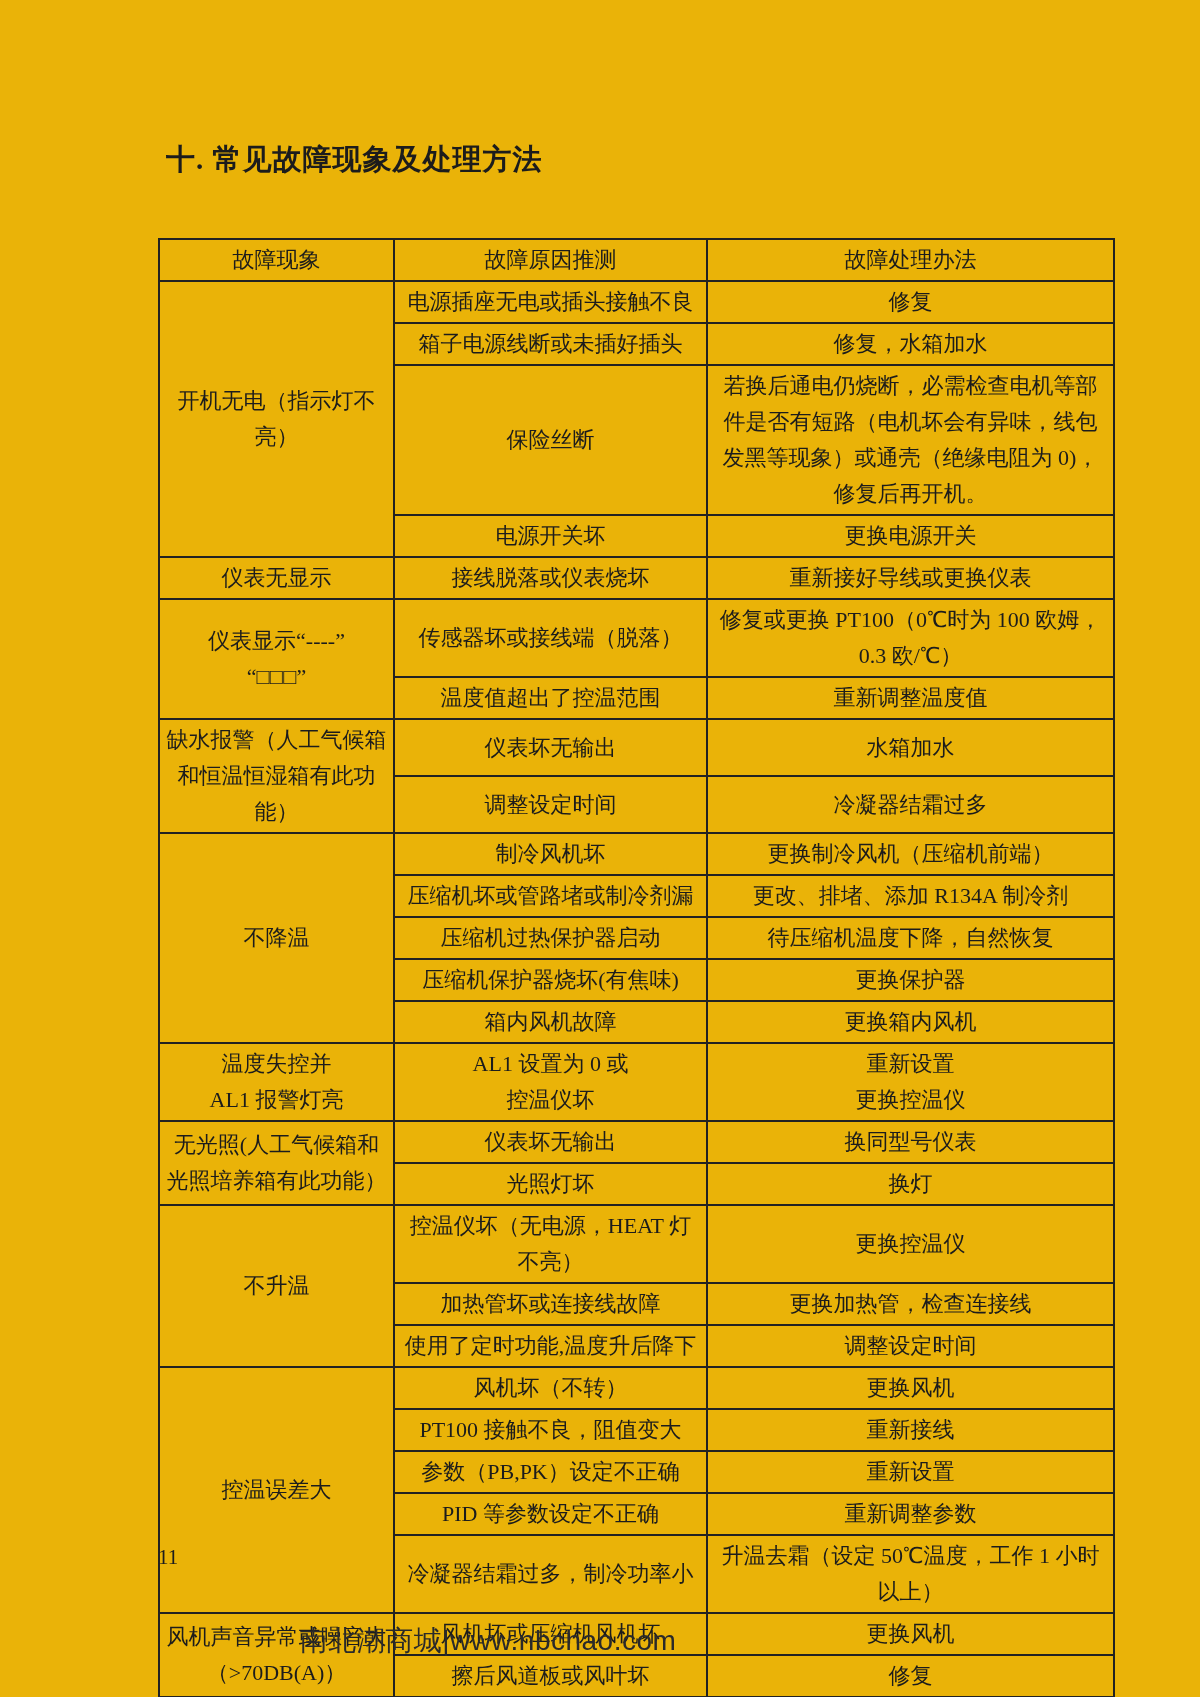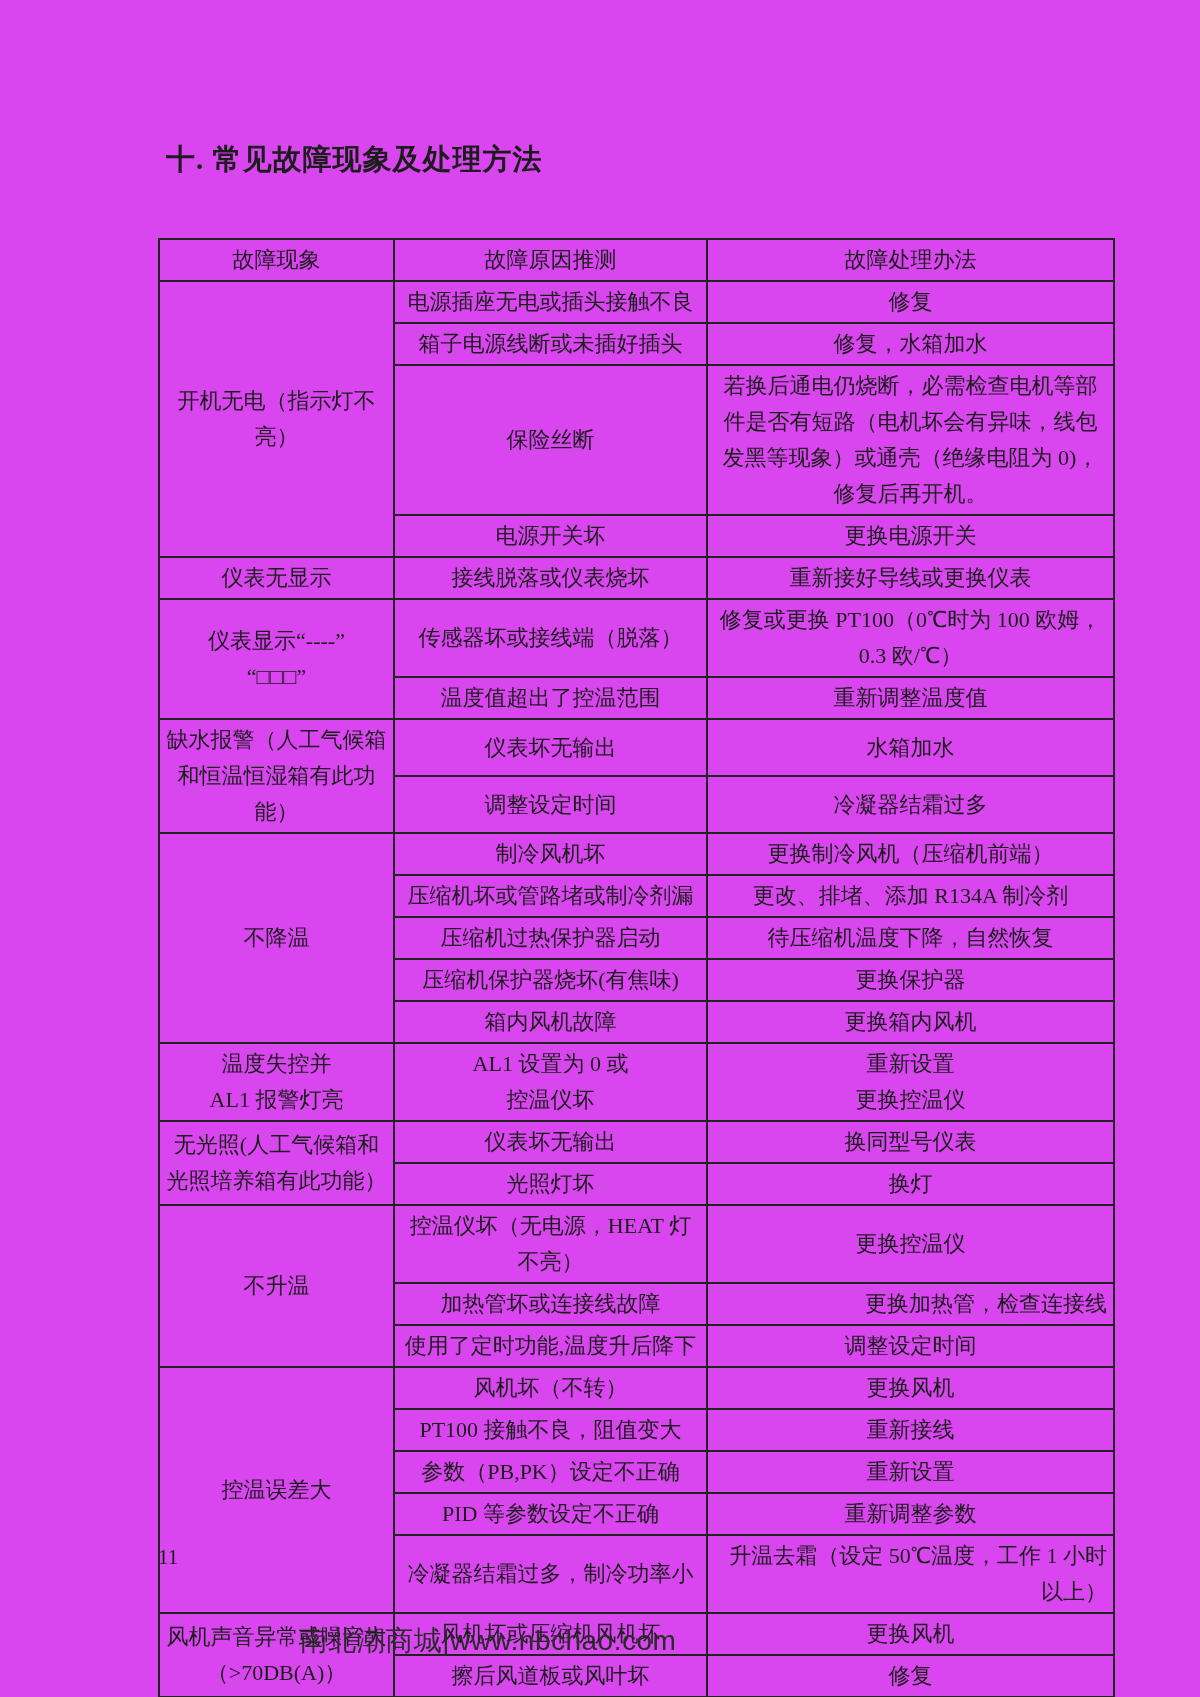--- a/index.html
+++ b/index.html
@@ -2,21 +2,21 @@
 <html><head>
 <meta charset="utf-8">
 <style>
   html,body{margin:0;padding:0;}
   body{background:#888;}
   .page{
     position:relative;
     width:1200px;
     height:1697px;
     margin:0 auto;
-    background:#d946ef;
+    background:#eab308;
     font-family:"Liberation Serif", serif;
     color:#1c1c1c;
     overflow:hidden;
   }
   .doc-title{
     position:absolute;
     left:166px;
     top:140px;
     font-size:29px;
     font-weight:bold;
@@ -43,21 +43,21 @@
     padding:2px 6px;
     white-space:pre-line;
     overflow-wrap:break-word;
     word-break:break-all;
     font-weight:normal;
   }
   table.fault th{
     height:36px;
   }
   table.fault td.left{
-    text-align:right;
+    text-align:center;
     font-family:Liberation Serif, serif;
   }
   .page-number{
     position:absolute;
     left:158px;
     top:1545px;
     width:955px;
     text-align:left;
     font-size:21px;
   }

